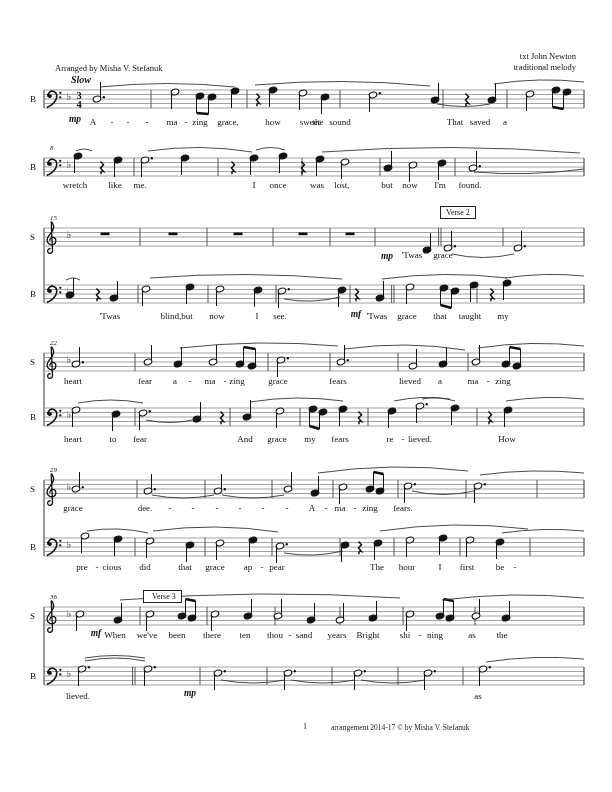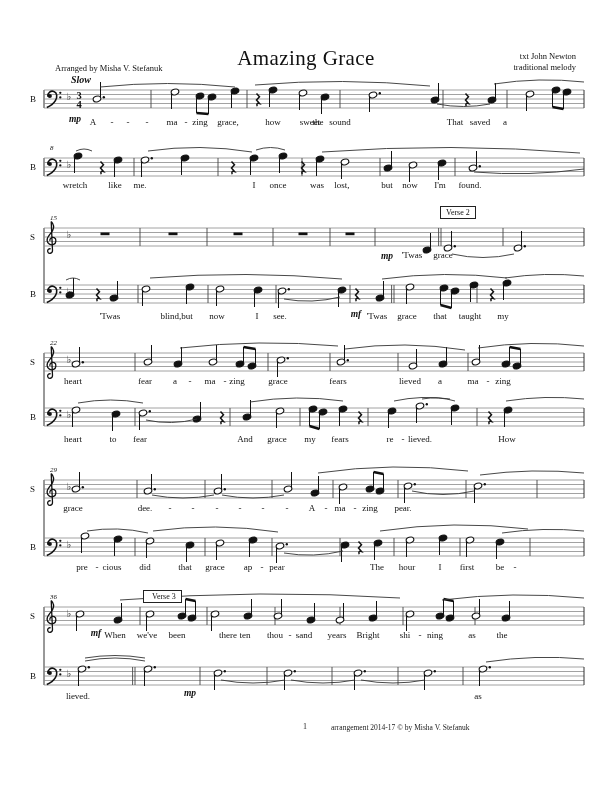--- a/index.html
+++ b/index.html
@@ -20,21 +20,20 @@
   .verse{border:1px solid #222;padding:1px 5px;font-size:8px;background:#fff;}
   .footer-num{position:absolute;left:303px;top:722px;font-size:8px;color:#222;}
   .footer-txt{position:absolute;left:331px;top:723px;font-size:7.5px;color:#222;}
 </style>
 </head>
 <body>
 
 <div class="page">
   <div class="arranger">Arranged by Misha V. Stefanuk</div>
   <div class="tempo">Slow</div>
-  <h1 class="title">Amazing Grace</h1>
   <div class="credits">
     <div>txt John Newton</div>
     <div>traditional melody</div>
   </div>
 
   <svg id="notation" width="612" height="792" viewBox="0 0 612 792">
       <line x1="44" y1="90" x2="44" y2="108" stroke="#333" stroke-width="1"></line>
       <line x1="44" y1="90" x2="584" y2="90" stroke="#8a8a8a" stroke-width="0.8"></line>
       <line x1="44" y1="94.5" x2="584" y2="94.5" stroke="#8a8a8a" stroke-width="0.8"></line>
       <line x1="44" y1="99" x2="584" y2="99" stroke="#8a8a8a" stroke-width="0.8"></line>
@@ -612,21 +611,21 @@
       <span class="lyr" style="left: 193px; top: 503px; transform: translateX(-50%);">-</span>
       <span class="lyr" style="left: 217px; top: 503px; transform: translateX(-50%);">-</span>
       <span class="lyr" style="left: 240px; top: 503px; transform: translateX(-50%);">-</span>
       <span class="lyr" style="left: 263px; top: 503px; transform: translateX(-50%);">-</span>
       <span class="lyr" style="left: 287px; top: 503px; transform: translateX(-50%);">-</span>
       <span class="lyr" style="left: 312px; top: 503px; transform: translateX(-50%);">A</span>
       <span class="lyr" style="left: 326px; top: 503px; transform: translateX(-50%);">-</span>
       <span class="lyr" style="left: 340px; top: 503px; transform: translateX(-50%);">ma</span>
       <span class="lyr" style="left: 355px; top: 503px; transform: translateX(-50%);">-</span>
       <span class="lyr" style="left: 370px; top: 503px; transform: translateX(-50%);">zing</span>
-      <span class="lyr" style="left: 403px; top: 503px; transform: translateX(-50%);">pear.</span>
+      <span class="lyr" style="left: 403px; top: 503px; transform: translateX(-50%);">fears.</span>
       <span class="slabel" style="left: 30px; top: 542px;">B</span>
       <span class="lyr" style="left: 82px; top: 562px; transform: translateX(-50%);">pre</span>
       <span class="lyr" style="left: 97px; top: 562px; transform: translateX(-50%);">-</span>
       <span class="lyr" style="left: 112px; top: 562px; transform: translateX(-50%);">cious</span>
       <span class="lyr" style="left: 145px; top: 562px; transform: translateX(-50%);">did</span>
       <span class="lyr" style="left: 185px; top: 562px; transform: translateX(-50%);">that</span>
       <span class="lyr" style="left: 215px; top: 562px; transform: translateX(-50%);">grace</span>
       <span class="lyr" style="left: 248px; top: 562px; transform: translateX(-50%);">ap</span>
       <span class="lyr" style="left: 262px; top: 562px; transform: translateX(-50%);">-</span>
       <span class="lyr" style="left: 277px; top: 562px; transform: translateX(-50%);">pear</span>
@@ -635,21 +634,21 @@
       <span class="lyr" style="left: 440px; top: 562px; transform: translateX(-50%);">I</span>
       <span class="lyr" style="left: 467px; top: 562px; transform: translateX(-50%);">first</span>
       <span class="lyr" style="left: 500px; top: 562px; transform: translateX(-50%);">be</span>
       <span class="lyr" style="left: 515px; top: 562px; transform: translateX(-50%);">-</span>
       <span class="mnum" style="left: 50px; top: 593px;">36</span>
       <span class="verse" style="left: 143px; top: 590px; padding-left: 8px;">Verse 3</span>
       <span class="slabel" style="left: 30px; top: 611px;">S</span>
       <span class="lyr" style="left: 115px; top: 630px; transform: translateX(-50%);">When</span>
       <span class="lyr" style="left: 147px; top: 630px; transform: translateX(-50%);">we've</span>
       <span class="lyr" style="left: 177px; top: 630px; transform: translateX(-50%);">been</span>
-      <span class="lyr" style="left: 212px; top: 630px; transform: translateX(-50%); margin-left: 16px;">there</span>
+      <span class="lyr" style="left: 212px; top: 630px; transform: translateX(-50%);">there</span>
       <span class="lyr" style="left: 245px; top: 630px; transform: translateX(-50%);">ten</span>
       <span class="lyr" style="left: 275px; top: 630px; transform: translateX(-50%);">thou</span>
       <span class="lyr" style="left: 290px; top: 630px; transform: translateX(-50%);">-</span>
       <span class="lyr" style="left: 304px; top: 630px; transform: translateX(-50%);">sand</span>
       <span class="lyr" style="left: 337px; top: 630px; transform: translateX(-50%);">years</span>
       <span class="lyr" style="left: 368px; top: 630px; transform: translateX(-50%);">Bright</span>
       <span class="lyr" style="left: 405px; top: 630px; transform: translateX(-50%);">shi</span>
       <span class="lyr" style="left: 420px; top: 630px; transform: translateX(-50%);">-</span>
       <span class="lyr" style="left: 435px; top: 630px; transform: translateX(-50%);">ning</span>
       <span class="lyr" style="left: 472px; top: 630px; transform: translateX(-50%);">as</span>

